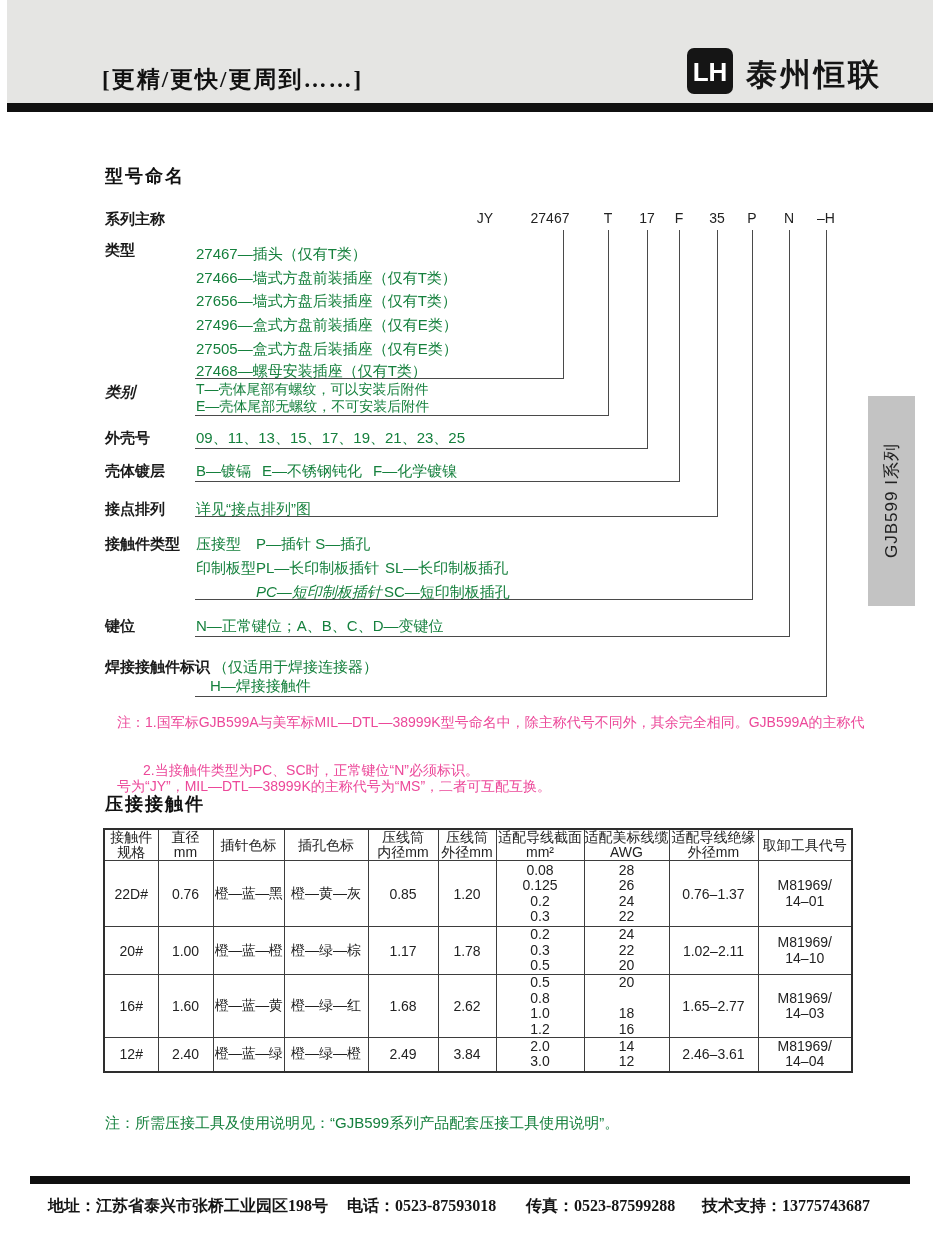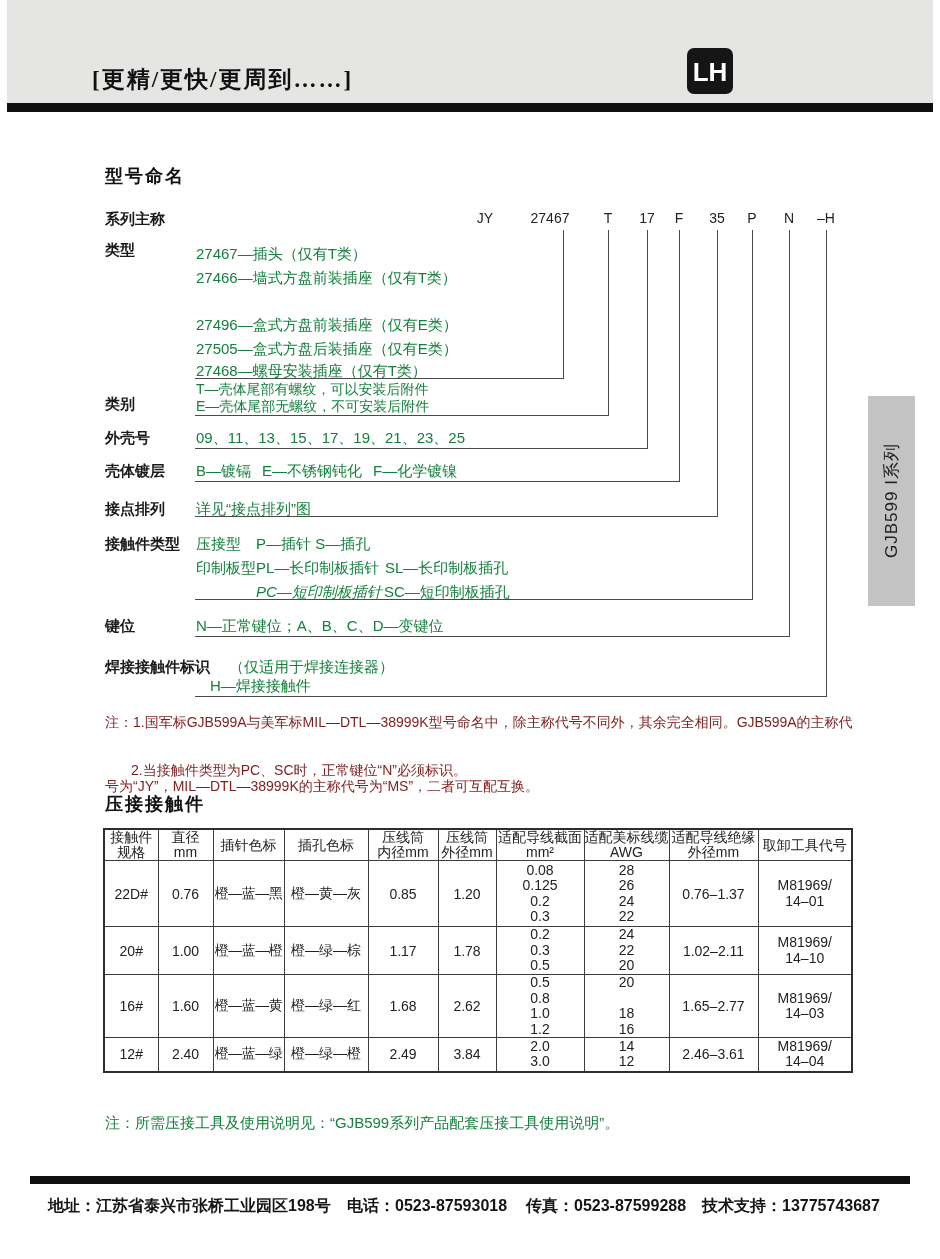--- a/index.html
+++ b/index.html
@@ -16,43 +16,44 @@
   .sidetab{background:#c3c3c3;}
   .sidetab-label{font-size:17px;letter-spacing:1px;color:#222;text-align:center;
                  transform:rotate(-90deg);line-height:47px;}
   
   .h1{font-size:18px;font-weight:bold;letter-spacing:2px;color:#111;}
   .lbl{font-size:15px;font-weight:bold;color:#1a1a1a;}
   .txt{font-size:15px;color:#15803d;}
   .code{font-size:14px;color:#222;transform:translateX(-50%);}
   .vline{width:1px;background:#4a4a4a;}
   .hline{height:1px;background:#4a4a4a;}
-  .note{font-size:14px;color:#7f1d1d;}
+  .note{font-size:14px;color:#ec4899;margin-left:12px;}
   
   table.crimp{border-collapse:collapse;table-layout:fixed;}
   table.crimp th,table.crimp td{border:1px solid #3d3d3d;text-align:center;vertical-align:middle;
       font-size:14px;color:#222;padding:0;overflow:hidden;}
   table.crimp{border:2px solid #2e2e2e;}
   table.crimp th{font-weight:normal;line-height:15px;}
   .sub{line-height:15.5px;min-height:15.5px;font-size:14px;}
   .tight{font-size:13px;letter-spacing:-0.5px;}
   
-  .foot{font-family:Liberation Sans, sans-serif;font-size:16px;font-weight:600;color:#151515;}
+  .foot{font-family:Liberation Serif, serif;font-size:16px;font-weight:600;color:#151515;}
 </style>
 </head>
 <body>
 
 <div class="page">
 
   <div class="abs band" style="left:7px;top:0;width:926px;height:103px;"></div>
-  <div class="abs slogan" style="left:92px;top:64px;">[更精/更快/更周到……]</div>
+  <div class="abs slogan" style="left:102px;top:64px;">[更精/更快/更周到……]</div>
   <svg class="abs" style="left:686px;top:47px;" width="48" height="48">
     <rect x="1" y="1" width="46" height="46" rx="7" fill="#151515"></rect>
     <text x="24" y="34" text-anchor="middle" fill="#ffffff" font-family="Liberation Sans, DejaVu Sans, sans-serif" font-size="26" font-weight="bold">LH</text>
   </svg>
+  <div class="abs brand" style="left:746px;top:54px;">泰州恒联</div>
   <div class="abs blackbar" style="left:7px;top:103px;width:926px;height:9px;"></div>
 
   <div class="abs sidetab" style="left:868px;top:396px;width:47px;height:210px;"></div>
   <div class="abs sidetab-label" style="left:786px;top:477px;width:210px;height:47px;">GJB599 I系列</div>
 
   <div class="abs h1" style="left:105px;top:164px;">型号命名</div>
 
   <div class="abs lbl" style="left:105px;top:210px;">系列主称</div>
   <div class="abs code" style="left:485px;top:210px;">JY</div>
   <div class="abs code" style="left:550px;top:210px;">27467</div>
@@ -78,25 +79,26 @@
   <div class="abs hline" style="left:195px;top:448px;width:453px;"></div>
   <div class="abs hline" style="left:195px;top:481px;width:485px;"></div>
   <div class="abs hline" style="left:195px;top:516px;width:523px;"></div>
   <div class="abs hline" style="left:195px;top:599px;width:558px;"></div>
   <div class="abs hline" style="left:195px;top:636px;width:595px;"></div>
   <div class="abs hline" style="left:195px;top:696px;width:632px;"></div>
 
   <div class="abs lbl" style="left:105px;top:241px;">类型</div>
   <div class="abs txt" style="left:196px;top:245px;">27467—插头（仅有T类）</div>
   <div class="abs txt" style="left:196px;top:269px;">27466—墙式方盘前装插座（仅有T类）</div>
+  <div class="abs txt" style="left:196px;top:292px;">27656—墙式方盘后装插座（仅有T类）</div>
   <div class="abs txt" style="left:196px;top:316px;">27496—盒式方盘前装插座（仅有E类）</div>
   <div class="abs txt" style="left:196px;top:340px;">27505—盒式方盘后装插座（仅有E类）</div>
   <div class="abs txt" style="left:196px;top:362px;">27468—螺母安装插座（仅有T类）</div>
 
-  <div class="abs lbl" style="left:105px;top:395px;">类别</div>
+  <div class="abs lbl" style="left:105px;top:383px;font-style:italic;">类别</div>
   <div class="abs txt" style="left:196px;top:381px;font-size:14px;">T—壳体尾部有螺纹，可以安装后附件</div>
   <div class="abs txt" style="left:196px;top:398px;font-size:14px;">E—壳体尾部无螺纹，不可安装后附件</div>
 
   <div class="abs lbl" style="left:105px;top:429px;">外壳号</div>
   <div class="abs txt" style="left:196px;top:429px;">09、11、13、15、17、19、21、23、25</div>
 
   <div class="abs lbl" style="left:105px;top:462px;">壳体镀层</div>
   <div class="abs txt" style="left:196px;top:462px;">B—镀镉</div>
   <div class="abs txt" style="left:262px;top:462px;">E—不锈钢钝化</div>
   <div class="abs txt" style="left:373px;top:462px;">F—化学镀镍</div>
@@ -110,21 +112,21 @@
   <div class="abs txt" style="left:196px;top:559px;">印制板型</div>
   <div class="abs txt" style="left:256px;top:559px;">PL—长印制板插针</div>
   <div class="abs txt" style="left:385px;top:559px;">SL—长印制板插孔</div>
   <div class="abs txt" style="left:256px;top:583px;font-style:italic;">PC—短印制板插针</div>
   <div class="abs txt" style="left:384px;top:583px;">SC—短印制板插孔</div>
 
   <div class="abs lbl" style="left:105px;top:617px;">键位</div>
   <div class="abs txt" style="left:196px;top:617px;">N—正常键位；A、B、C、D—变键位</div>
 
   <div class="abs lbl" style="left:105px;top:658px;">焊接接触件标识</div>
-  <div class="abs txt" style="left:213px;top:658px;margin-left:16px;">（仅适用于焊接连接器）</div>
+  <div class="abs txt" style="left:213px;top:658px;">（仅适用于焊接连接器）</div>
   <div class="abs txt" style="left:210px;top:677px;">H—焊接接触件</div>
 
   <div class="abs note" style="left:105px;top:714px;">注：1.国军标GJB599A与美军标MIL—DTL—38999K型号命名中，除主称代号不同外，其余完全相同。GJB599A的主称代</div>
   <div class="abs note" style="left:105px;top:778px;">号为“JY”，MIL—DTL—38999K的主称代号为“MS”，二者可互配互换。</div>
   <div class="abs note" style="left:131px;top:762px;text-align:right;">2.当接触件类型为PC、SC时，正常键位“N”必须标识。</div>
 
   <div class="abs h1" style="left:105px;top:792px;">压接接触件</div>
 
   <table class="crimp abs" style="left:103px;top:828px;width:748px;">
     <colgroup>

